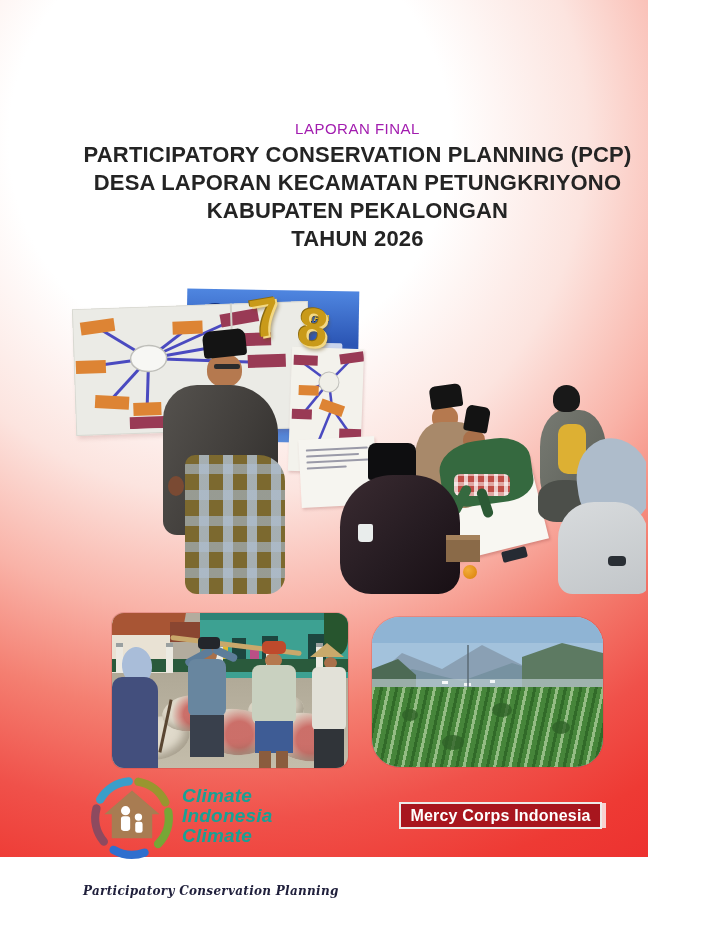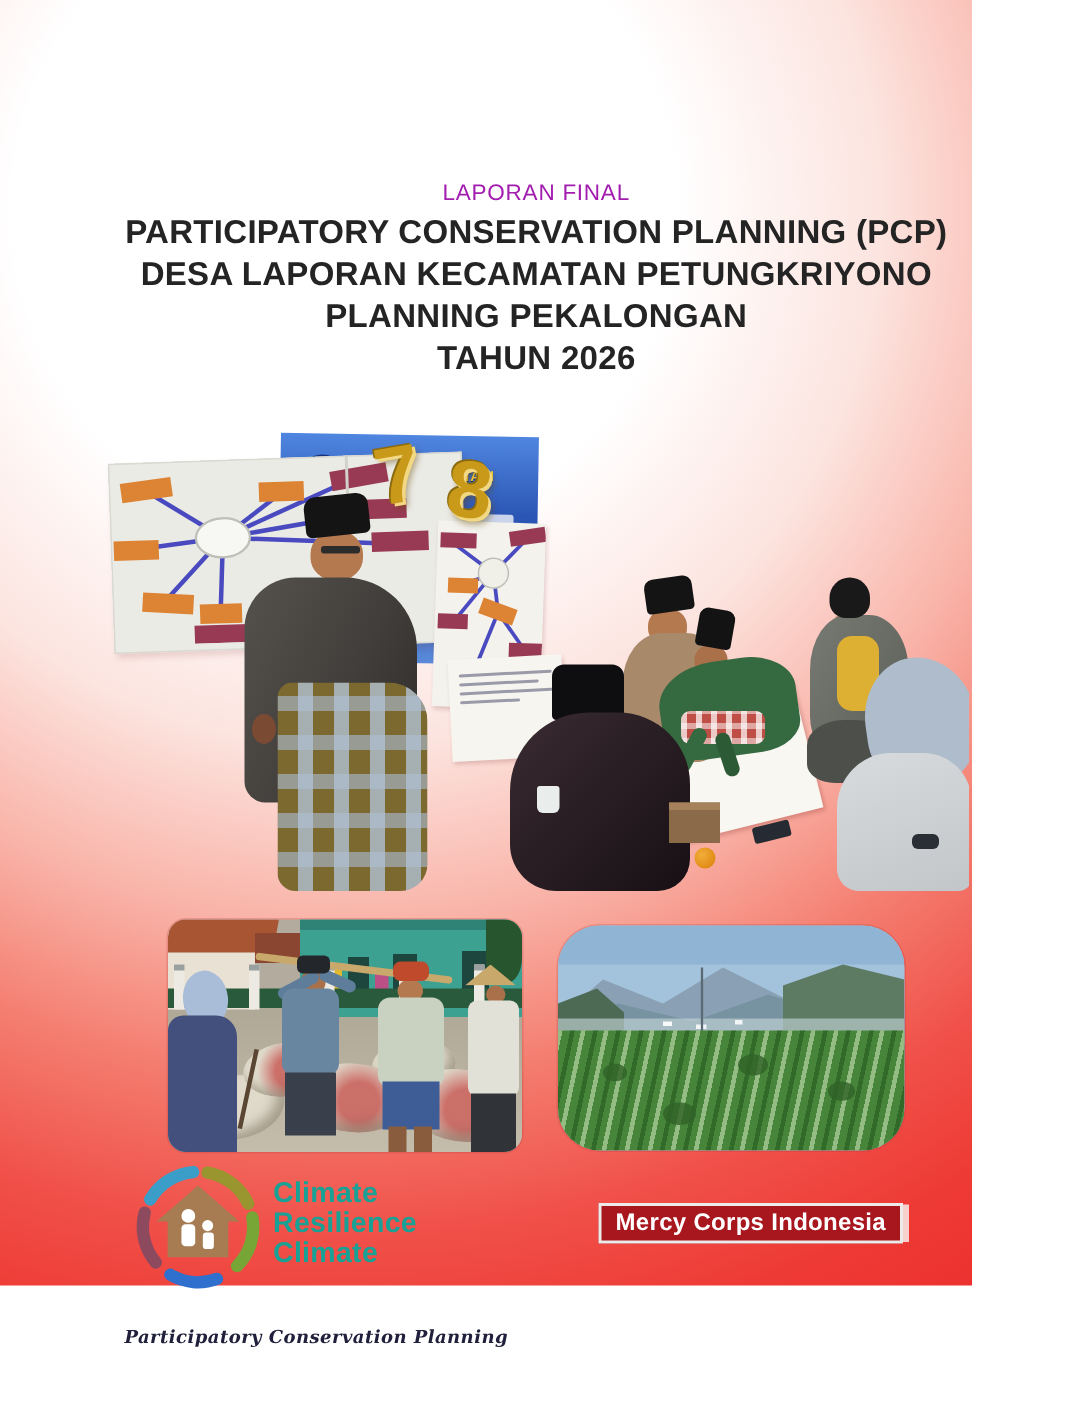--- a/index.html
+++ b/index.html
@@ -134,42 +134,42 @@
 
   .photo-right{left:372px;top:617px;width:231px;height:150px;border-radius:28px;background:#9fc0dc;}
   .pr-field{left:0;top:70px;width:231px;height:80px;
       background-color:#46853a;
       background-image:repeating-linear-gradient(102deg,
         rgba(225,243,205,.5) 0 3px, rgba(0,0,0,0) 3px 8px,
         rgba(18,66,14,.4) 8px 11px, rgba(0,0,0,0) 11px 15px);}
   .pr-bush{position:absolute;background:#2f6128;border-radius:50%;opacity:.8;}
 
   
-  .cra{left:86px;top:772px;width:250px;height:95px;}
+  .cra{left:86px;top:772px;width:250px;height:95px;font-style:italic;}
   .cra-text{position:absolute;left:96px;top:14px;color:#18a195;font-weight:700;font-size:19px;line-height:20px;letter-spacing:.2px;}
   .mercy{left:399px;top:802px;width:199px;height:23px;background:#a8161e;
       border:2px solid #ecebe9;box-shadow:5px 0 0 -1px rgba(250,248,246,.8);
       color:#ffffff;font-weight:700;font-size:16px;text-align:center;line-height:23px;letter-spacing:.2px;}
 
   
   .footer{left:83px;top:884px;font-family:"DejaVu Serif",serif;font-style:italic;font-weight:600;
       font-size:12px;color:#20203c;letter-spacing:.3px;}
 </style>
 </head>
 <body>
 
 <div class="page">
 
   <div class="abs grad"></div>
 
   <div class="abs title-block">
     <div class="rpt-type">LAPORAN FINAL</div>
     <div class="t-line">PARTICIPATORY CONSERVATION PLANNING (PCP)</div>
     <div class="t-line">DESA LAPORAN KECAMATAN PETUNGKRIYONO</div>
-    <div class="t-line">PLANNING PEKALONGAN</div>
+    <div class="t-line">KABUPATEN PEKALONGAN</div>
     <div class="t-line">TAHUN 2026</div>
   </div>
 
   <div class="abs collage">
 
     <div class="abs wb1">
       <div class="crease"></div>
       <svg width="232" height="122" viewBox="0 0 232 122">
         <g stroke="#4a4ac0" stroke-width="3">
           <line x1="75" y1="52" x2="26" y2="20"></line>
@@ -361,21 +361,21 @@
       <polygon points="50,20 80,46 72,46 72,72 28,72 28,46 20,46" fill="#a87c52"></polygon>
       <g fill="#ffffff">
         <circle cx="43" cy="42" r="5"></circle>
         <rect x="38" y="48" width="10" height="16" rx="3"></rect>
         <circle cx="57" cy="49" r="4"></circle>
         <rect x="53.5" y="54" width="8" height="12" rx="2.5"></rect>
       </g>
     </svg>
     <div class="cra-text">
       <div>Climate</div>
-      <div>Resilience</div>
+      <div>Indonesia</div>
       <div>Climate</div>
     </div>
   </div>
 
   <div class="abs footer">Participatory Conservation Planning</div>
 
   <div class="abs mercy">Mercy Corps Indonesia</div>
 
 </div>
 

